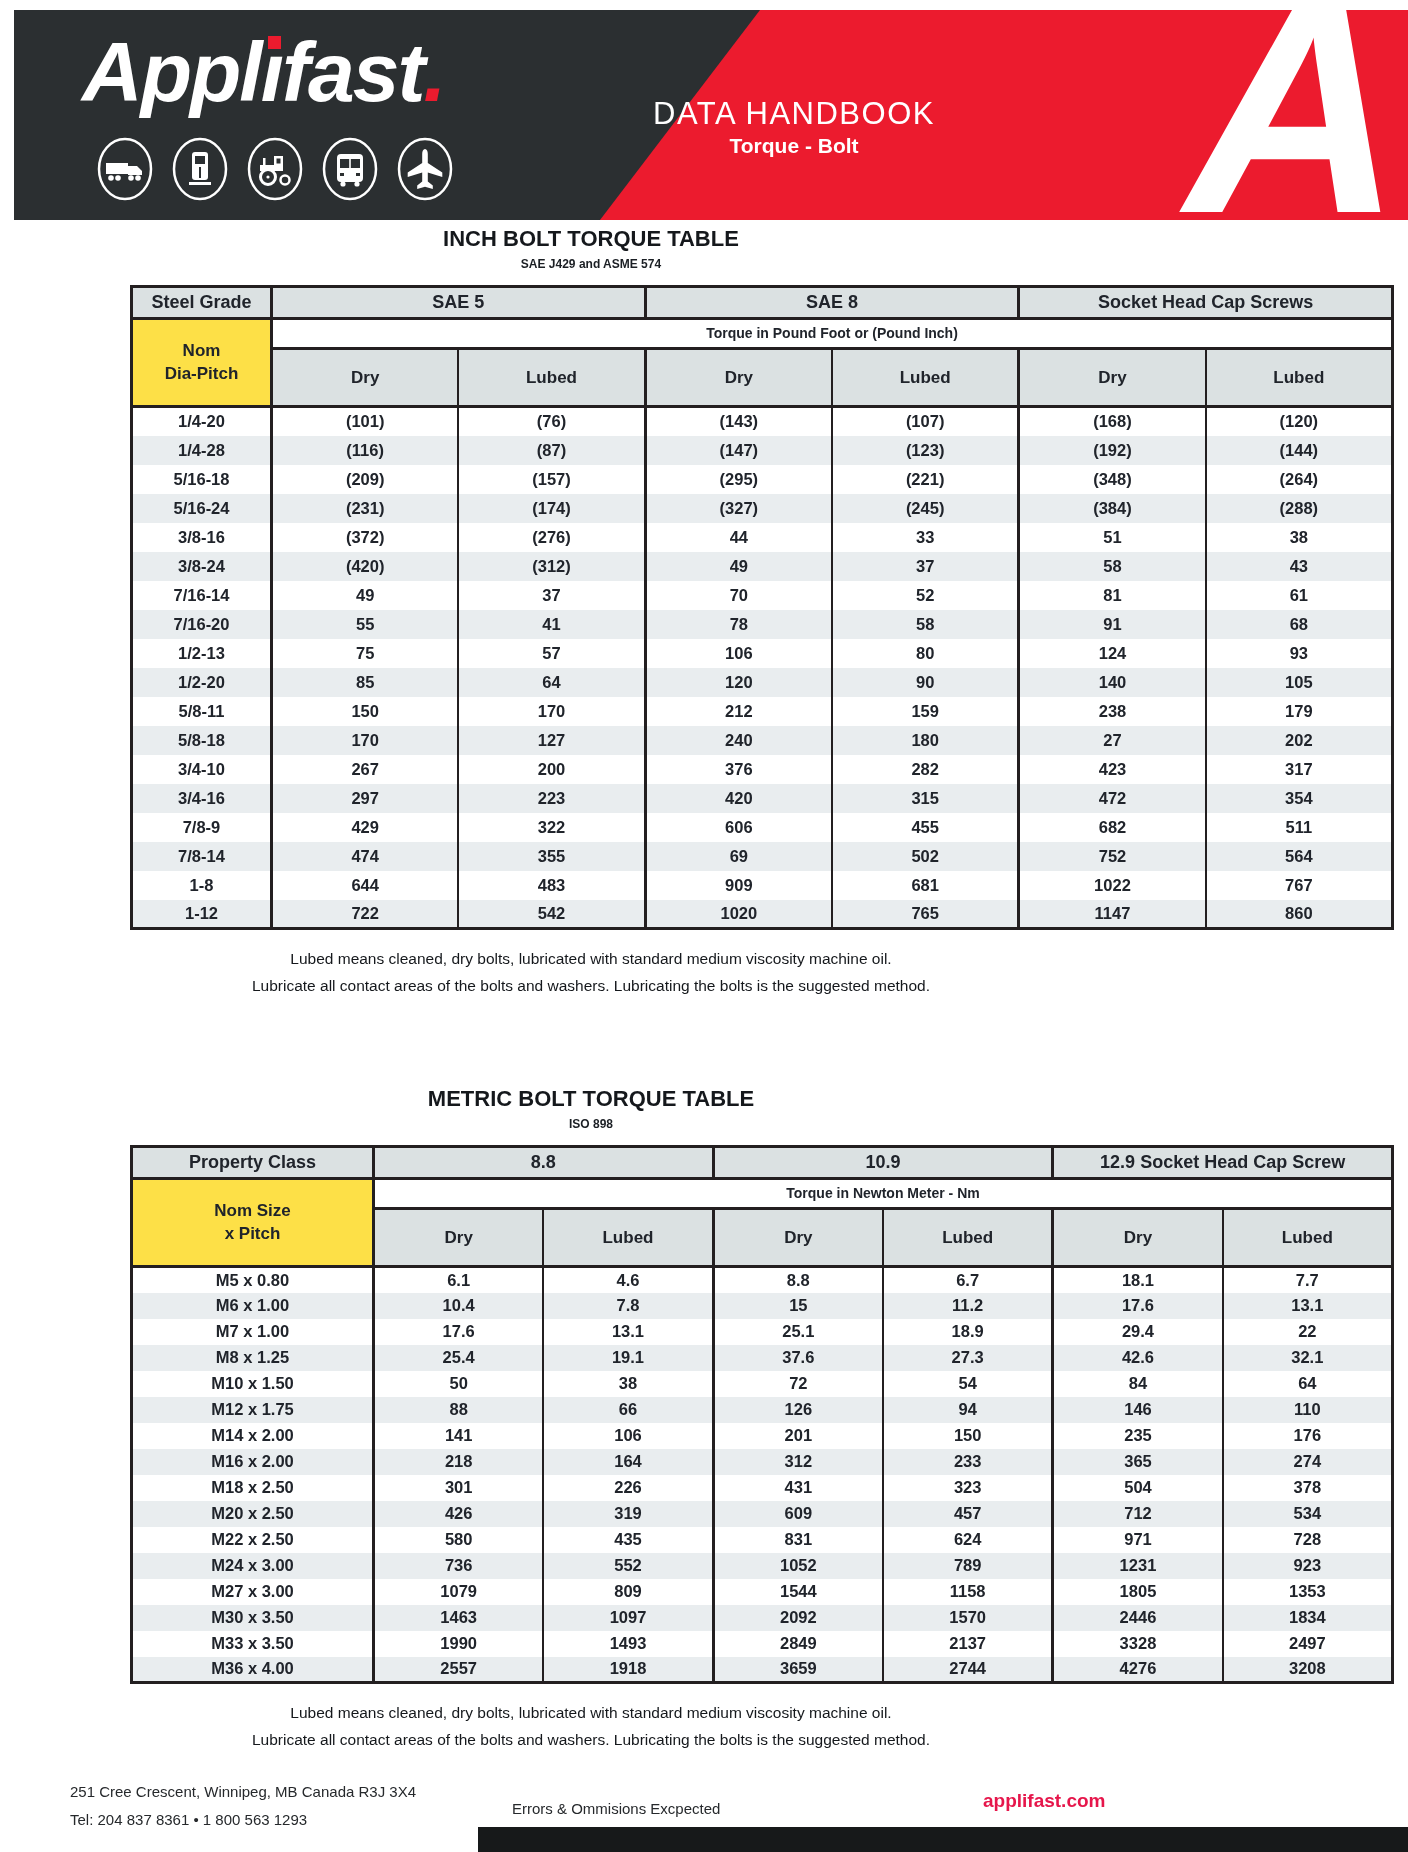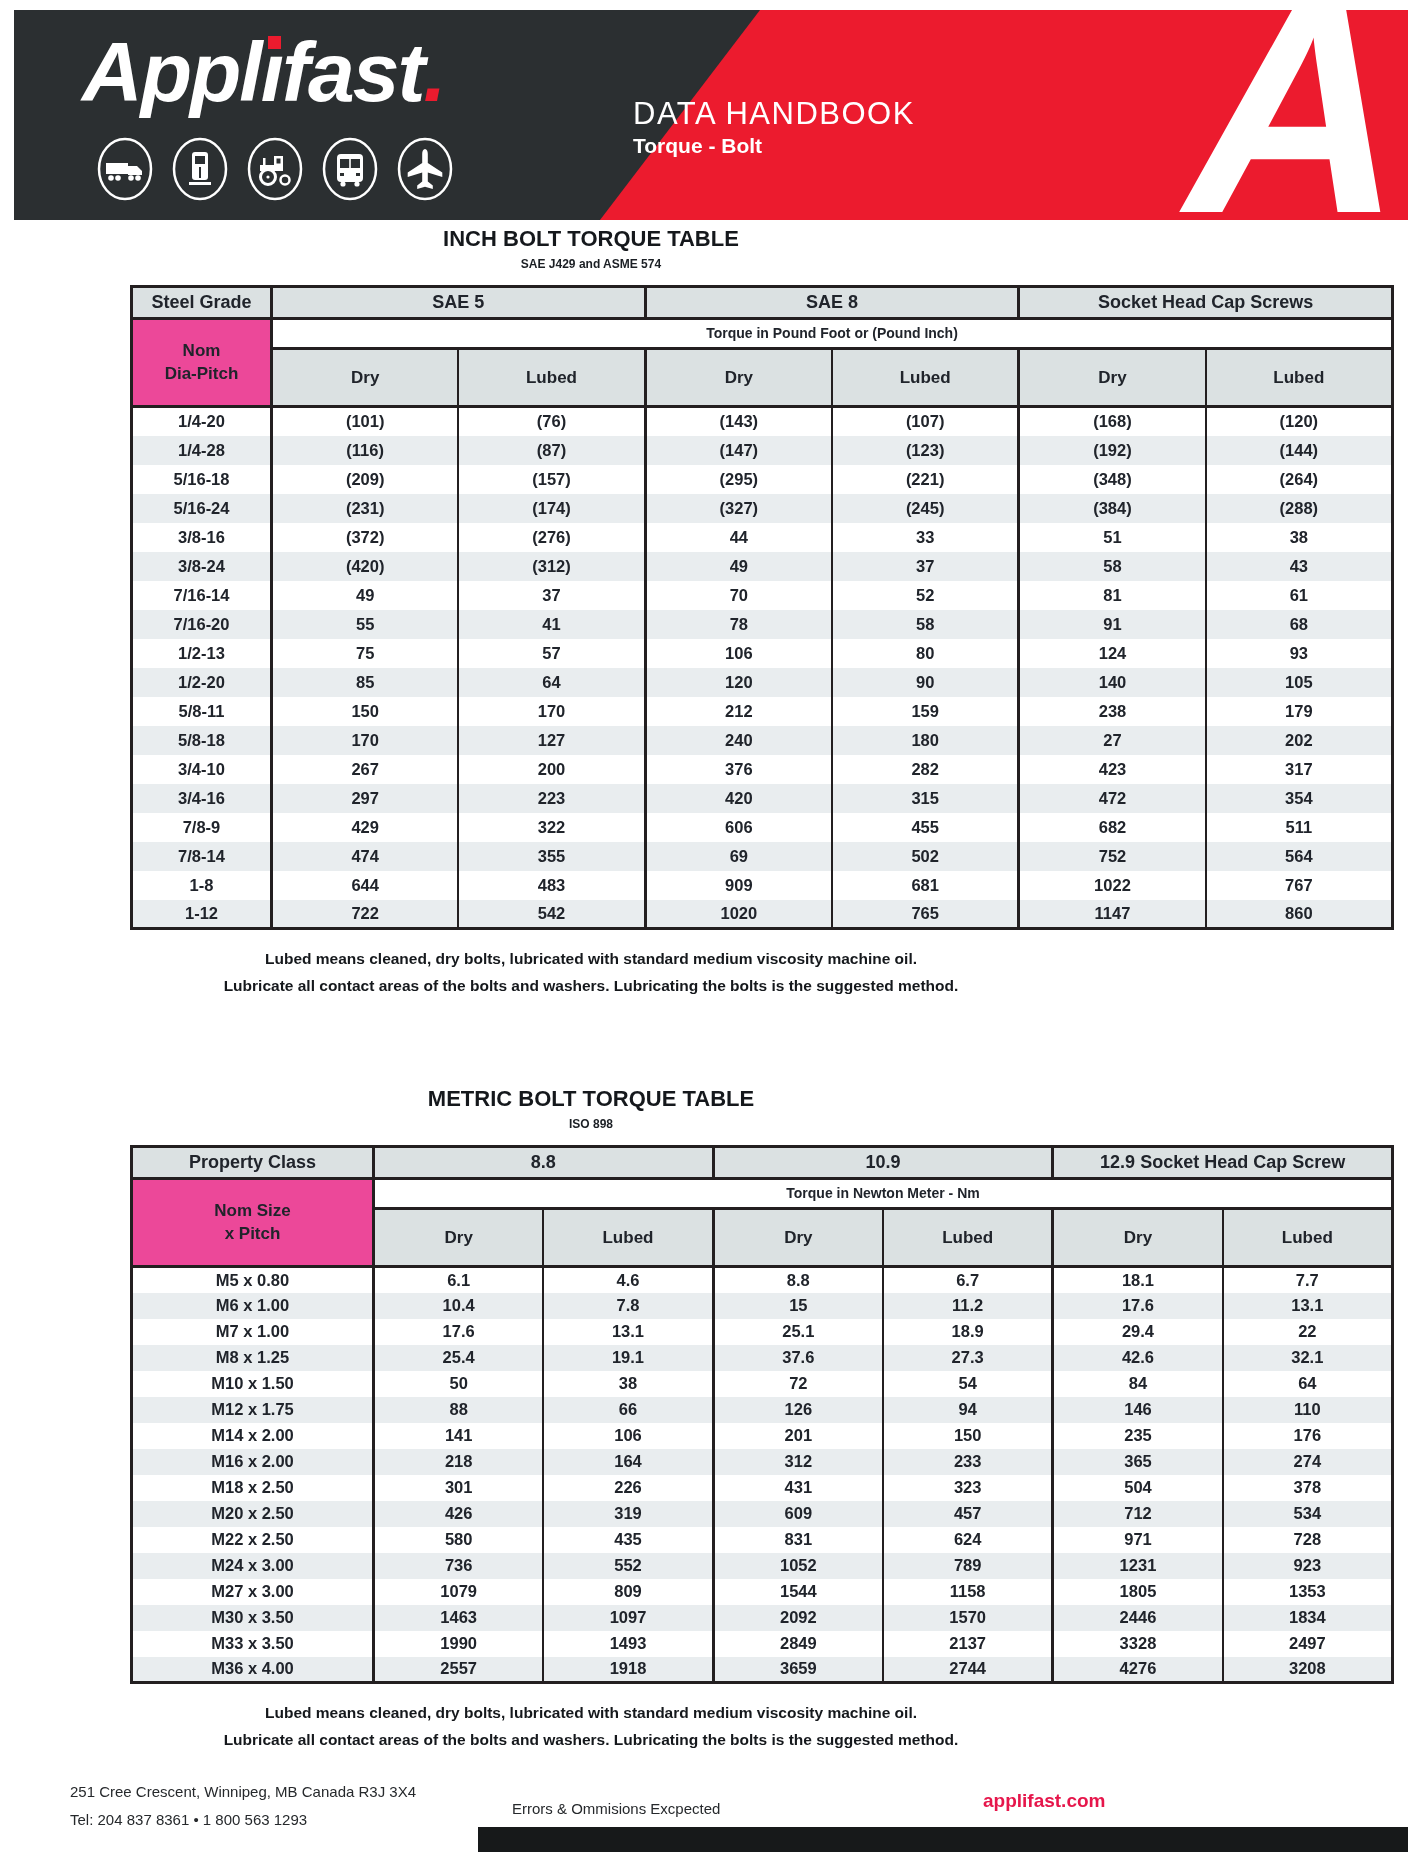--- a/index.html
+++ b/index.html
@@ -25,50 +25,50 @@
     position:absolute; left:68px; top:14px; color:#ffffff;
     font-size:84px; font-weight:700; font-style:italic; letter-spacing:-2px;
     white-space:nowrap;
   }
   .logo .iwrap { position:relative; }
   .logo .idot {
     position:absolute; left:7px; top:11px; width:13px; height:13px;
     background:var(--red);
   }
   .logo .period { color:var(--red); }
-  .hb { position:absolute; left:619px; top:86px; width:360px; color:#fff; }
+  .hb { position:absolute; left:600px; top:86px; width:360px; text-align:center; color:#fff; }
   .hb-title { font-size:31px; font-weight:400; letter-spacing:1.5px; }
   .hb-sub { font-size:21px; font-weight:700; margin-top:2px; }
   .icons { position:absolute; left:80px; top:126px; display:flex; gap:13px; }
   .icons svg { display:block; }
   
   .section { position:absolute; left:130px; width:1264px; }
   .tbl-title { width:922px; text-align:center; font-size:22px; font-weight:700; color:#15181c; }
   .tbl-subtitle { width:922px; text-align:center; font-size:12px; font-weight:600; margin-top:5px; color:#1b1f24; }
   table.torque-table {
     border-collapse:collapse; width:100%; table-layout:fixed; margin-top:14px;
     border:3px solid var(--border); font-weight:700; color:#20242b;
   }
   .inch col.c-label { width:140px; }
   .metric col.c-label { width:242px; }
   th, td { text-align:center; vertical-align:middle; line-height:1.15; }
   tr.r1 { height:32px; }
   tr.r1 th { background:var(--table-header-bg); font-size:18px; border-bottom:3px solid var(--border); }
   tr.r2 { height:30px; }
   td.torque { font-size:14px; border-bottom:3px solid var(--border); background:#fff; }
-  th.rowhead { background:#ec4899; border-bottom:3px solid var(--border); font-size:17px; line-height:1.3; }
+  th.rowhead { background:#fde047; border-bottom:3px solid var(--border); font-size:17px; line-height:1.3; }
   tr.r3 { height:58px; }
   tr.r3 th { background:var(--table-header-bg); font-size:17px; border-bottom:3px solid var(--border); }
   .sep-strong { border-left:3px solid var(--border); }
   .sep-thin { border-left:2px solid var(--border); }
   .inch tbody tr { height:29px; }
   .metric tbody tr { height:26px; }
   tbody tr:nth-child(even) { background:var(--row-alt); }
   tbody th, tbody td { font-size:16.5px; font-weight:700; }
-  .notes { width:922px; text-align:center; font-size:15.5px; font-weight:700; margin-top:15px; line-height:1.75; color:#15181c; }
+  .notes { width:922px; text-align:center; font-size:15.5px; font-weight:400; margin-top:15px; line-height:1.75; color:#15181c; }
   
   .addr { position:absolute; left:70px; top:1778px; font-size:15px; line-height:1.85; color:#26292c; }
   .eoe { position:absolute; left:512px; top:1800px; font-size:15px; color:#26292c; }
   .site { position:absolute; left:983px; top:1790px; font-size:19px; font-weight:700; color:var(--site-pink); }
   .bottom-bar { position:absolute; left:478px; right:0; top:1827px; height:25px; background:#17191a; }
 </style>
 </head>
 <body>
 
 <div class="header">

